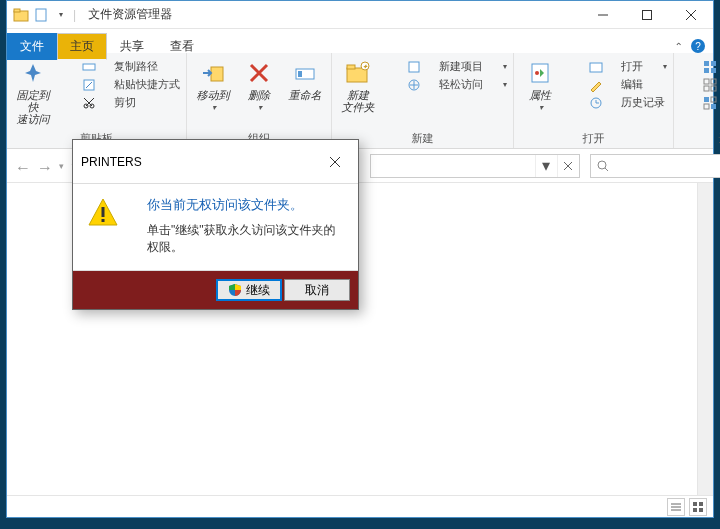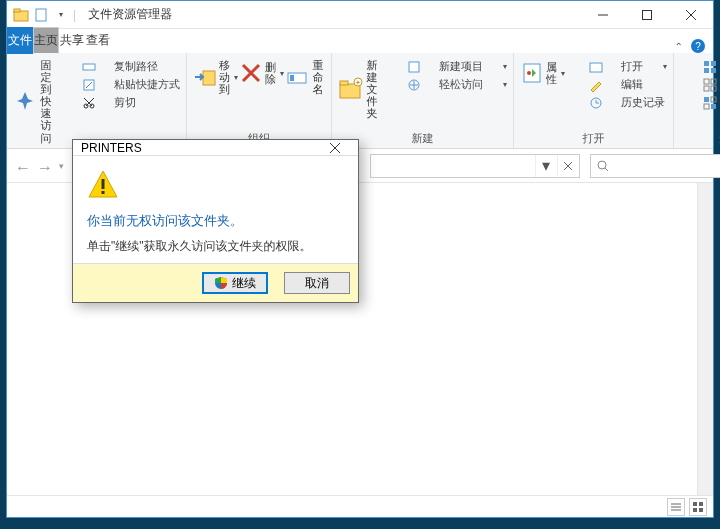--- a/index.html
+++ b/index.html
@@ -13,33 +13,33 @@
     height:28px; display:flex; align-items:center; background:#fff; font-size:12px;
     border-bottom:1px solid #e5e5e5;
   }
   .qat { display:flex; align-items:center; gap:4px; padding:0 6px; }
   .qat .ico { width:16px; height:16px; display:inline-flex; align-items:center; justify-content:center;}
   .title-text { padding-left:6px; color:#333; }
   .win-controls { margin-left:auto; display:flex; }
   .win-btn { width:44px; height:28px; display:flex; align-items:center; justify-content:center; color:#333; }
   
   .tabs { height:24px; display:flex; align-items:flex-end; background:#fff; font-size:12px; position:relative;}
-  .tab { padding:4px 0; color:#333; border:1px solid transparent; position:relative; top:1px;}
+  .tab { padding:4px 12px; color:#333; border:1px solid transparent; position:relative; top:7px;}
   .tab.file { background:#1979ca; color:#fff; }
-  .tab.active { border:1px solid #ccc; border-bottom:1px solid #f5f6f7; background:#a3a3a3;}
+  .tab.active { border:1px solid #ccc; border-bottom:1px solid #f5f6f7; background:#eab308;}
   .tabs .spacer { flex:1; }
   .tabs .right { display:flex; align-items:center; gap:8px; padding-right:8px;}
   .carat { font-size:10px; color:#555;}
   .help-ico { width:14px; height:14px; border-radius:50%; background:#1979ca; color:#fff; font-size:10px; display:flex; align-items:center; justify-content:center;}
   
   .ribbon { background:#f5f6f7; border-bottom:1px solid #dadada; display:flex; font-size:11px; color:#333; height:96px;}
   .group { border-right:1px solid #e1e1e1; padding:4px 6px 2px 6px; display:flex; flex-direction:column; align-items:center; }
   .group-body { flex:1; display:flex; align-items:flex-start; gap:6px;}
   .group-label { font-size:11px; color:#555; margin-top:2px;}
-  .big-btn { display:flex; flex-direction:row; align-items:center; width:40px; text-align:center; gap:2px; padding-top:2px;}
+  .big-btn { display:flex; flex-direction:column; align-items:center; width:40px; text-align:center; gap:2px; padding-top:2px;font-style:italic;}
   .big-btn .ic { width:28px; height:28px; display:flex; align-items:center; justify-content:center;}
   .stack { display:flex; flex-direction:column; gap:3px; margin-top:2px;}
   .mini { display:flex; align-items:center; gap:18px; white-space:nowrap; color:#444;padding-left:23px;}
   .mini .mic { width:14px; height:14px; display:inline-flex; align-items:center; justify-content:center;}
   .dd::after { content:"▾"; font-size:8px; margin-left:2px; color:#555;}
   .big-btn .lbl { line-height:1.1; }
   
   .navbar { height:34px; display:flex; align-items:center; gap:6px; padding:0 8px; border-bottom:1px solid #e5e5e5;}
   .nav-arrow { width:22px; height:22px; display:flex; align-items:center; justify-content:center; color:#999;}
   .addrbox, .searchbox { height:24px; border:1px solid #ccc; background:#fff; display:flex; align-items:center;}
@@ -49,27 +49,27 @@
   .searchbox input { border:none; outline:none; flex:1; font-size:12px; height:20px; background:transparent;}
   .content { flex:1; background:#fff; position:relative;}
   .statusbar { height:22px; border-top:1px solid #e5e5e5; display:flex; align-items:center; justify-content:flex-end; gap:4px; padding:0 6px;}
   .view-ico { width:18px; height:18px; border:1px solid #ccc; display:flex; align-items:center; justify-content:center; font-size:10px; color:#555;}
   
   .modal {
     position:absolute; left:72px; top:139px; width:287px;
     background:#fff; border:1px solid #666; box-shadow:4px 4px 12px rgba(0,0,0,.3);
     display:flex; flex-direction:column;
   }
-  .modal-title { height:16px; display:flex; align-items:center; padding:0 8px; font-size:12px; border-bottom:1px solid #ddd;}
+  .modal-title { height:44px; display:flex; align-items:center; padding:0 8px; font-size:12px; border-bottom:1px solid #ddd;}
   .modal-close { margin-left:auto; width:30px; height:22px; display:flex; align-items:center; justify-content:center;}
-  .modal-body { display:flex; gap:12px; padding:12px 14px 8px 14px; font-size:12px;flex-direction:column;}
+  .modal-body { display:flex; gap:28px; padding:12px 14px 8px 14px; font-size:12px;}
   .warn-ico { width:32px; height:32px; flex-shrink:0;}
   .modal-msg-main { color:#1560b3; font-size:13px; margin-bottom:8px;}
   .modal-msg-sub { color:#333;}
-  .modal-foot { background:#fef9c3; border-top:1px solid #ddd; padding:8px; display:flex; justify-content:flex-end; gap:16px;}
+  .modal-foot { background:#7f1d1d; border-top:1px solid #ddd; padding:8px; display:flex; justify-content:flex-end; gap:2px;margin-top:6px;}
   .dlg-btn { height:22px; min-width:66px; border:1px solid #888; background:#e9e9e9; font-size:12px; display:flex; align-items:center; justify-content:center; gap:4px; padding:0 8px;}
   .dlg-btn.primary { border:2px solid #0078d7;}
   .shield { width:14px; height:14px;}
   
   .vscroll { position:absolute; right:0; top:0; bottom:0; width:16px; background:#f0f0f0; border-left:1px solid #e5e5e5;}
   svg { display:block; }
 </style>
 </head>
 <body>
 

